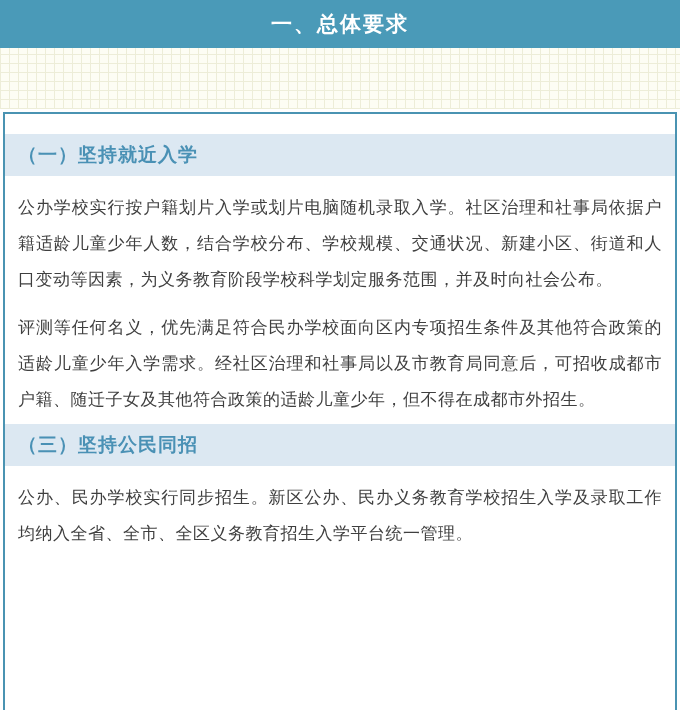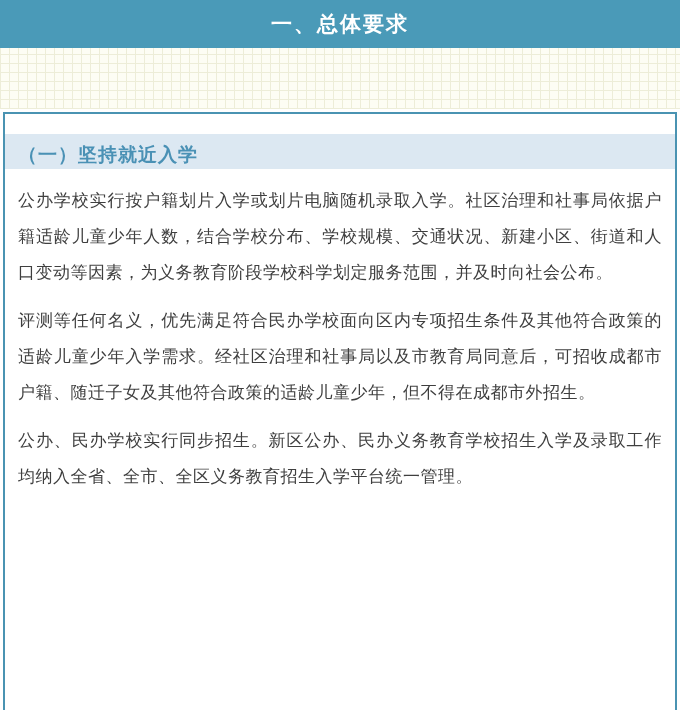--- a/index.html
+++ b/index.html
@@ -45,21 +45,21 @@
     border: 2px solid var(--box-border, #4a93b2);
     background: #ffffff;
     padding-top: 20px;
   }
 
   .sec-heading {
     background: var(--heading-band-bg, #dce8f2);
     color: var(--heading-text, #4a91b5);
     font-size: 19px;
     font-weight: bold;
-    height: 35px;
+    height: 42px;
     line-height: 42px;
     padding: 0 13px;
     margin: 6px 0 14px;
     letter-spacing: 1px;
   }
   section:first-of-type .sec-heading { margin-top: 0; }
 
   .para {
     font-size: 17px;
     line-height: 36px;
@@ -83,18 +83,19 @@
   <main class="content-box">
 
     <section>
       <div class="sec-heading">（一）坚持就近入学</div>
       <p class="para">公办学校实行按户籍划片入学或划片电脑随机录取入学。社区治理和社事局依据户籍适龄儿童少年人数，结合学校分布、学校规模、交通状况、新建小区、街道和人口变动等因素，为义务教育阶段学校科学划定服务范围，并及时向社会公布。</p>
       <p class="para">评测等任何名义，优先满足符合民办学校面向区内专项招生条件及其他符合政策的适龄儿童少年入学需求。经社区治理和社事局以及市教育局同意后，可招收成都市户籍、随迁子女及其他符合政策的适龄儿童少年，但不得在成都市外招生。</p>
     </section>
 
 
     <section>
+      <div class="sec-heading">（三）坚持公民同招</div>
       <p class="para">公办、民办学校实行同步招生。新区公办、民办义务教育学校招生入学及录取工作均纳入全省、全市、全区义务教育招生入学平台统一管理。</p>
     </section>
 
   </main>
 
 </div>
 
 </body></html>

